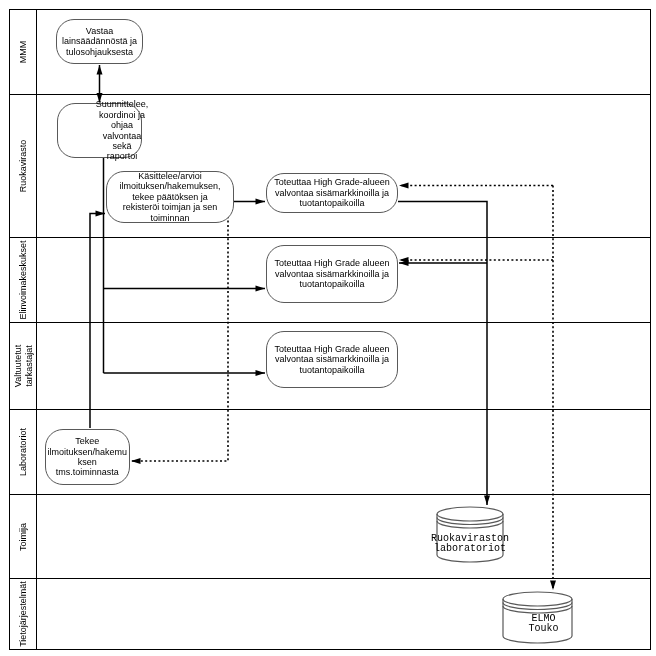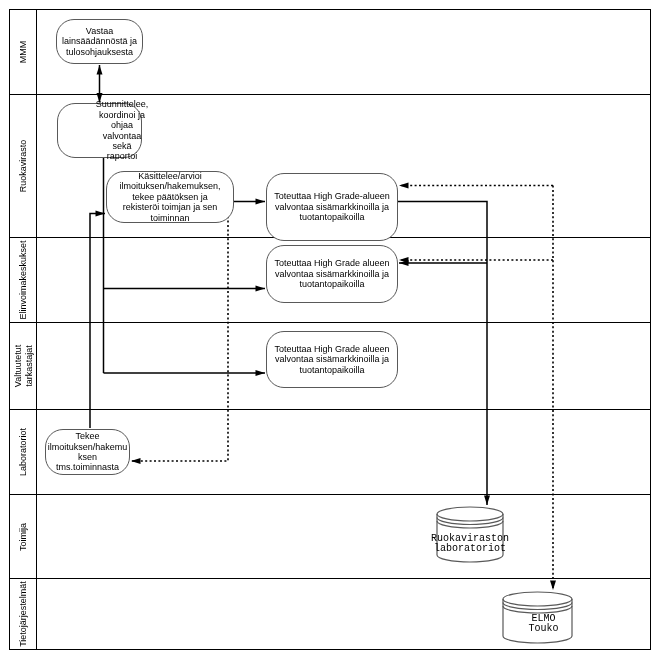--- a/index.html
+++ b/index.html
@@ -139,39 +139,39 @@
   </div>
 
   <div class="node" style="left:106px; top:171px; width:128px; height:52px;">
     <div class="node-text">Käsittelee/arvioi
 ilmoituksen/hakemuksen,
 tekee päätöksen ja
 rekisteröi toimjan ja sen
 toiminnan</div>
   </div>
 
-  <div class="node" style="left:266px; top:173px; width:132px; height:68px;">
+  <div class="node" style="left:266px; top:173px; width:132px; height:40px;">
     <div class="node-text">Toteuttaa High Grade-alueen
 valvontaa sisämarkkinoilla ja
 tuotantopaikoilla</div>
   </div>
 
   <div class="node" style="left:266px; top:245px; width:132px; height:58px;">
     <div class="node-text">Toteuttaa High Grade alueen
 valvontaa sisämarkkinoilla ja
 tuotantopaikoilla</div>
   </div>
 
   <div class="node" style="left:266px; top:331px; width:132px; height:57px;">
     <div class="node-text">Toteuttaa High Grade alueen
 valvontaa sisämarkkinoilla ja
 tuotantopaikoilla</div>
   </div>
 
-  <div class="node" style="left:45px; top:429px; width:85px; height:46px;">
+  <div class="node" style="left:45px; top:429px; width:85px; height:56px;justify-content:flex-end;">
     <div class="node-text">Tekee
 ilmoituksen/hakemu
 ksen
 tms.toiminnasta</div>
   </div>
 
   <div class="ds-label" style="left:437px; top:531px; width:66px; height:26px;">Ruokaviraston
 laboratoriot</div>
 
   <div class="ds-label" style="left:503px; top:611px; width:81px; height:26px;">ELMO

